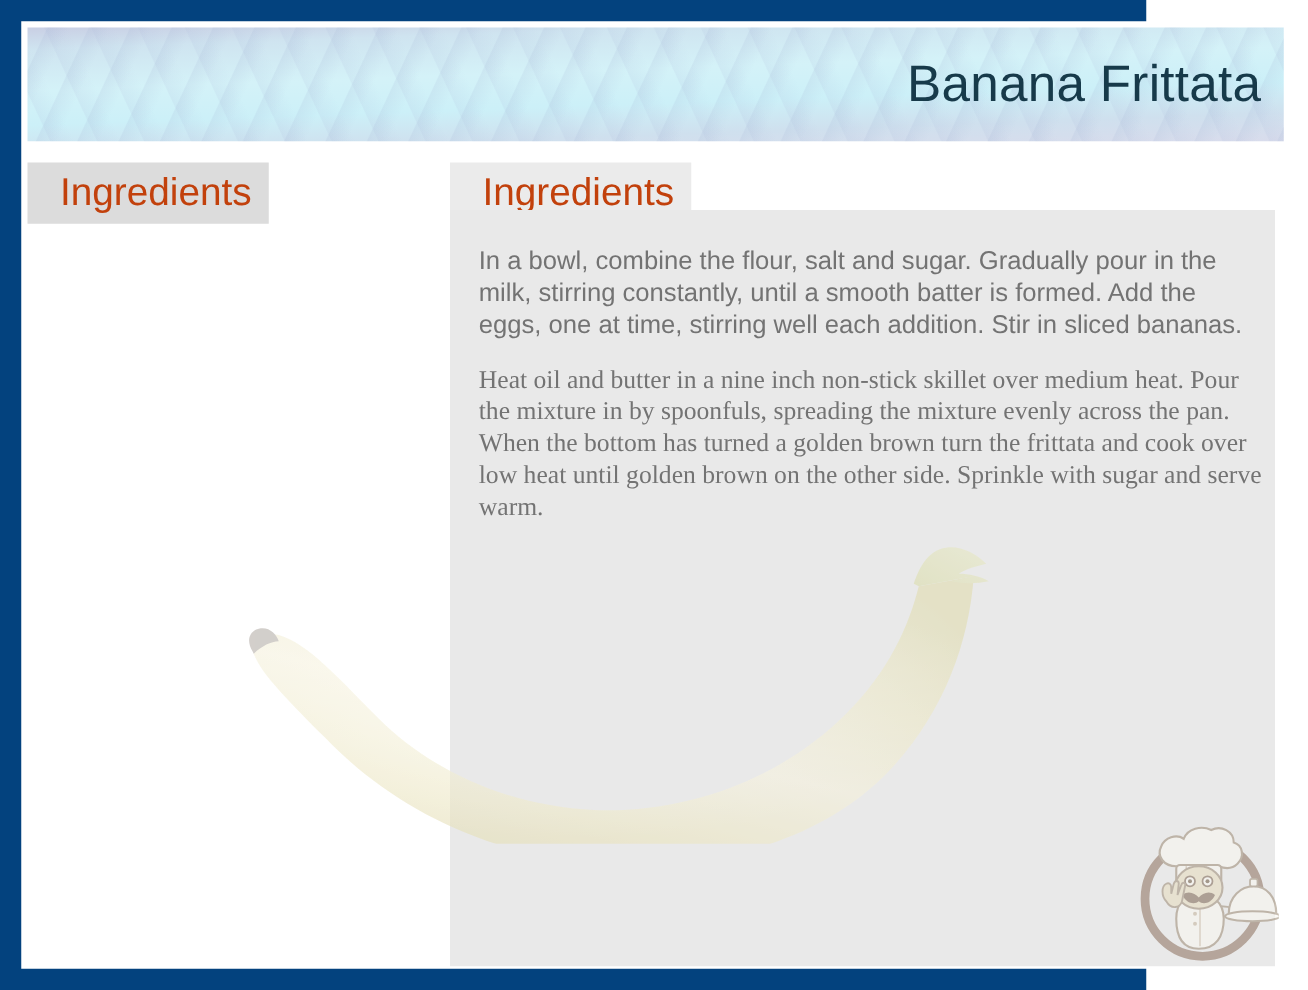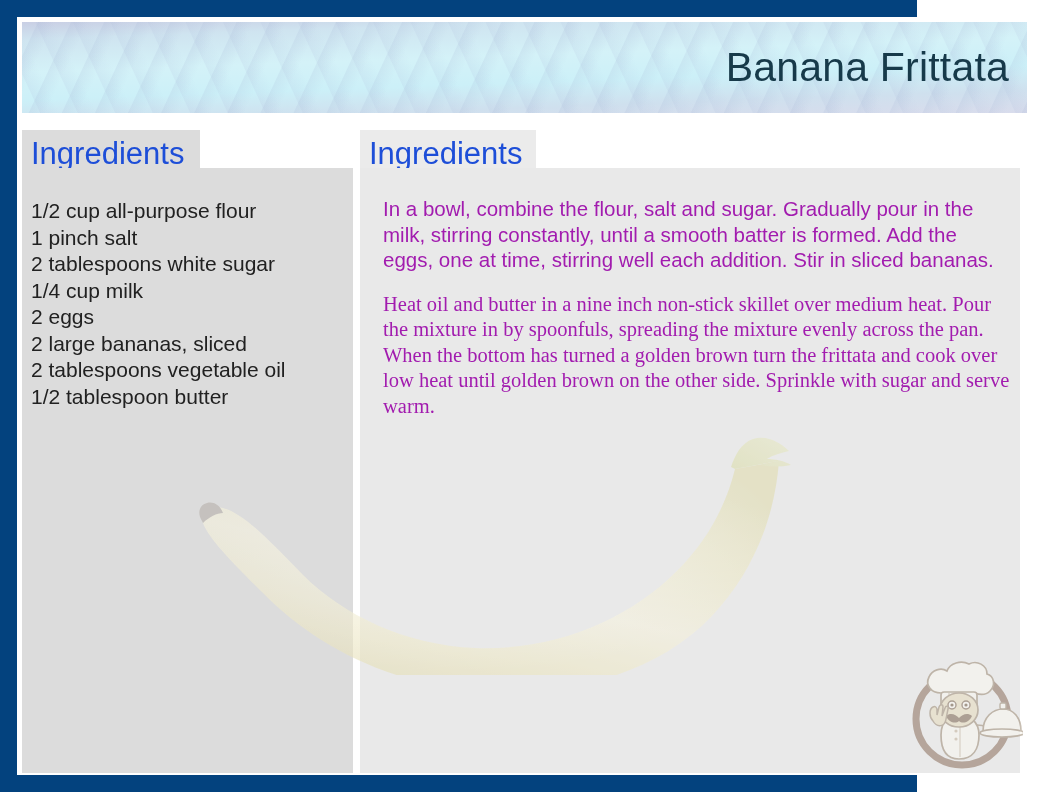--- a/index.html
+++ b/index.html
@@ -59,23 +59,23 @@
     letter-spacing: 0.2px;
     line-height: 50px;
     white-space: nowrap;
   }
 
   
   .panel-head {
     position: absolute;
     font-size: 31px;
     font-weight: 400;
-    color: #1d4ed8;
+    color: #c2410c;
     line-height: 42px;
-    padding: 3px 14px 4px 9px;
+    padding: 3px 14px 4px 26px;
     white-space: nowrap;
   }
 
   #ing-head {
     left: 5px;
     top: 113px;
     background: #dcdcdc;
     min-width: 178px;
   }
   #ing-body {
@@ -110,21 +110,21 @@
     width: 660px;
     height: 605px;
     background: #e9e9e9;
   }
   #dir-text {
     position: absolute;
     left: 23px;
     top: 28px;
     width: 628px;
     font-size: 20.5px;
-    color: #a21caf;
+    color: #737373;
     line-height: 25.5px;
   }
   #dir-text p + p { margin-top: 19px; font-family: Liberation Serif, serif; }
 
   
   #banana {
     position: absolute;
     left: 158px;
     top: 418px;
     width: 640px;
@@ -149,32 +149,20 @@
 
 <div id="slide">
   <div id="canvas">
 
     <div id="banner">
       <div id="banner-title">Banana Frittata</div>
     </div>
 
     <div id="ing-head" class="panel-head">Ingredients</div>
 
-    <div id="ing-body">
-      <ul id="ing-list">
-        <li>1/2 cup all-purpose flour</li>
-        <li>1 pinch salt</li>
-        <li>2 tablespoons white sugar</li>
-        <li>1/4 cup milk</li>
-        <li>2 eggs</li>
-        <li>2 large bananas, sliced</li>
-        <li>2 tablespoons vegetable oil</li>
-        <li>1/2 tablespoon butter</li>
-      </ul>
-    </div>
 
     <div id="dir-head" class="panel-head">Ingredients</div>
 
     <div id="dir-body">
       <div id="dir-text">
         <p>In a bowl, combine the flour, salt and sugar. Gradually pour in the milk, stirring constantly, until a smooth batter is formed. Add the eggs, one at time, stirring well each addition. Stir in sliced bananas.</p>
         <p>Heat oil and butter in a nine inch non-stick skillet over medium heat. Pour the mixture in by spoonfuls, spreading the mixture evenly across the pan. When the bottom has turned a golden brown turn the frittata and cook over low heat until golden brown on the other side. Sprinkle with sugar and serve warm.</p>
       </div>
     </div>
 

